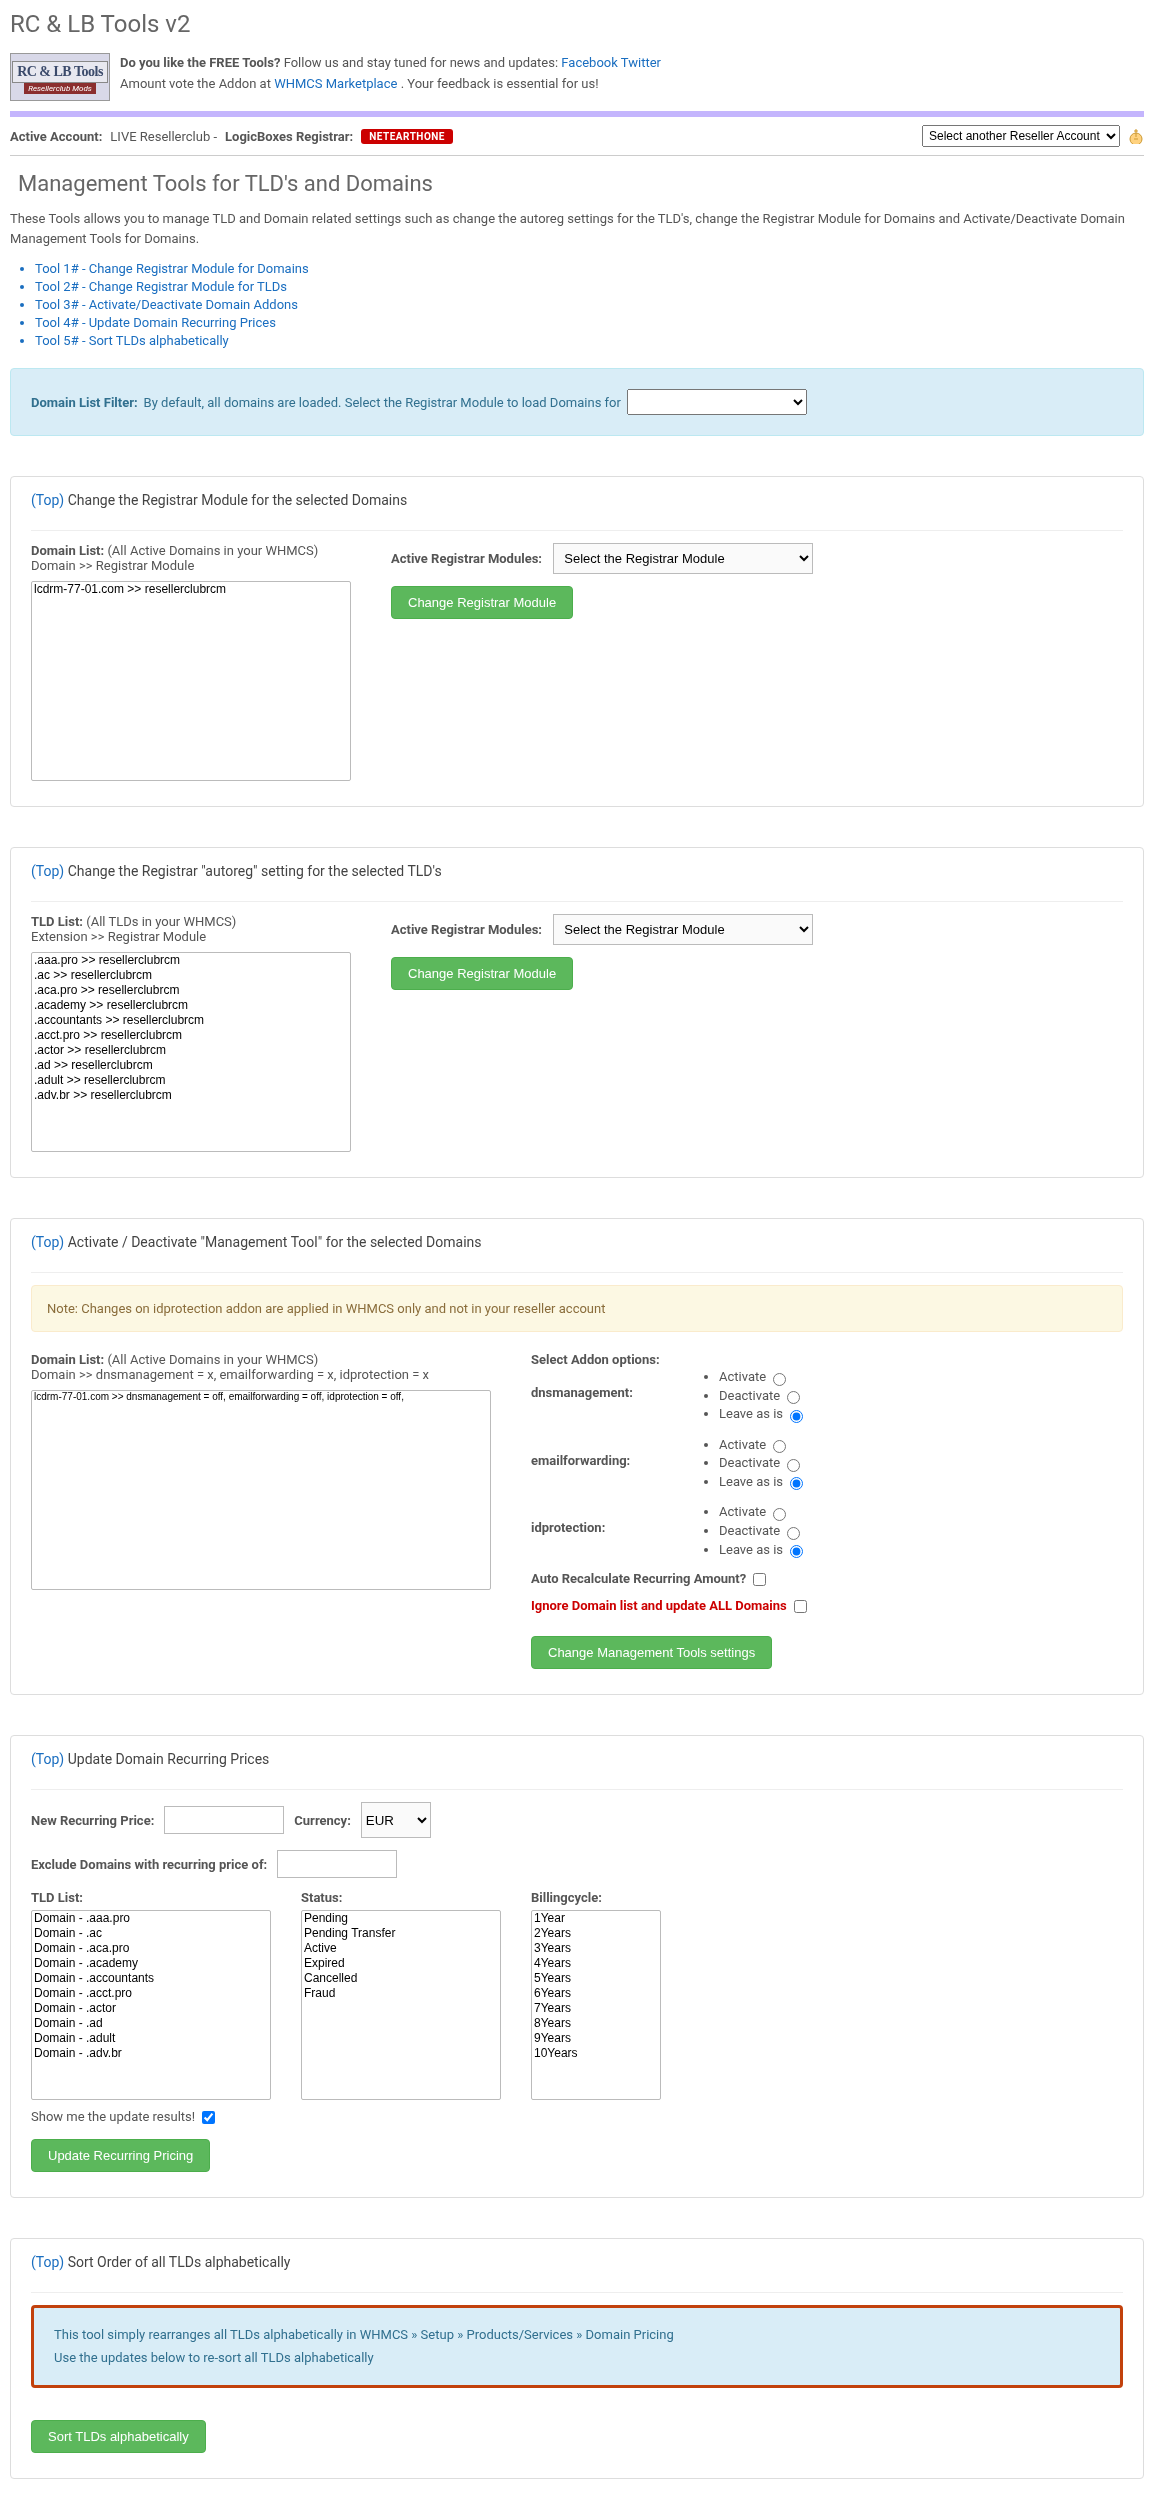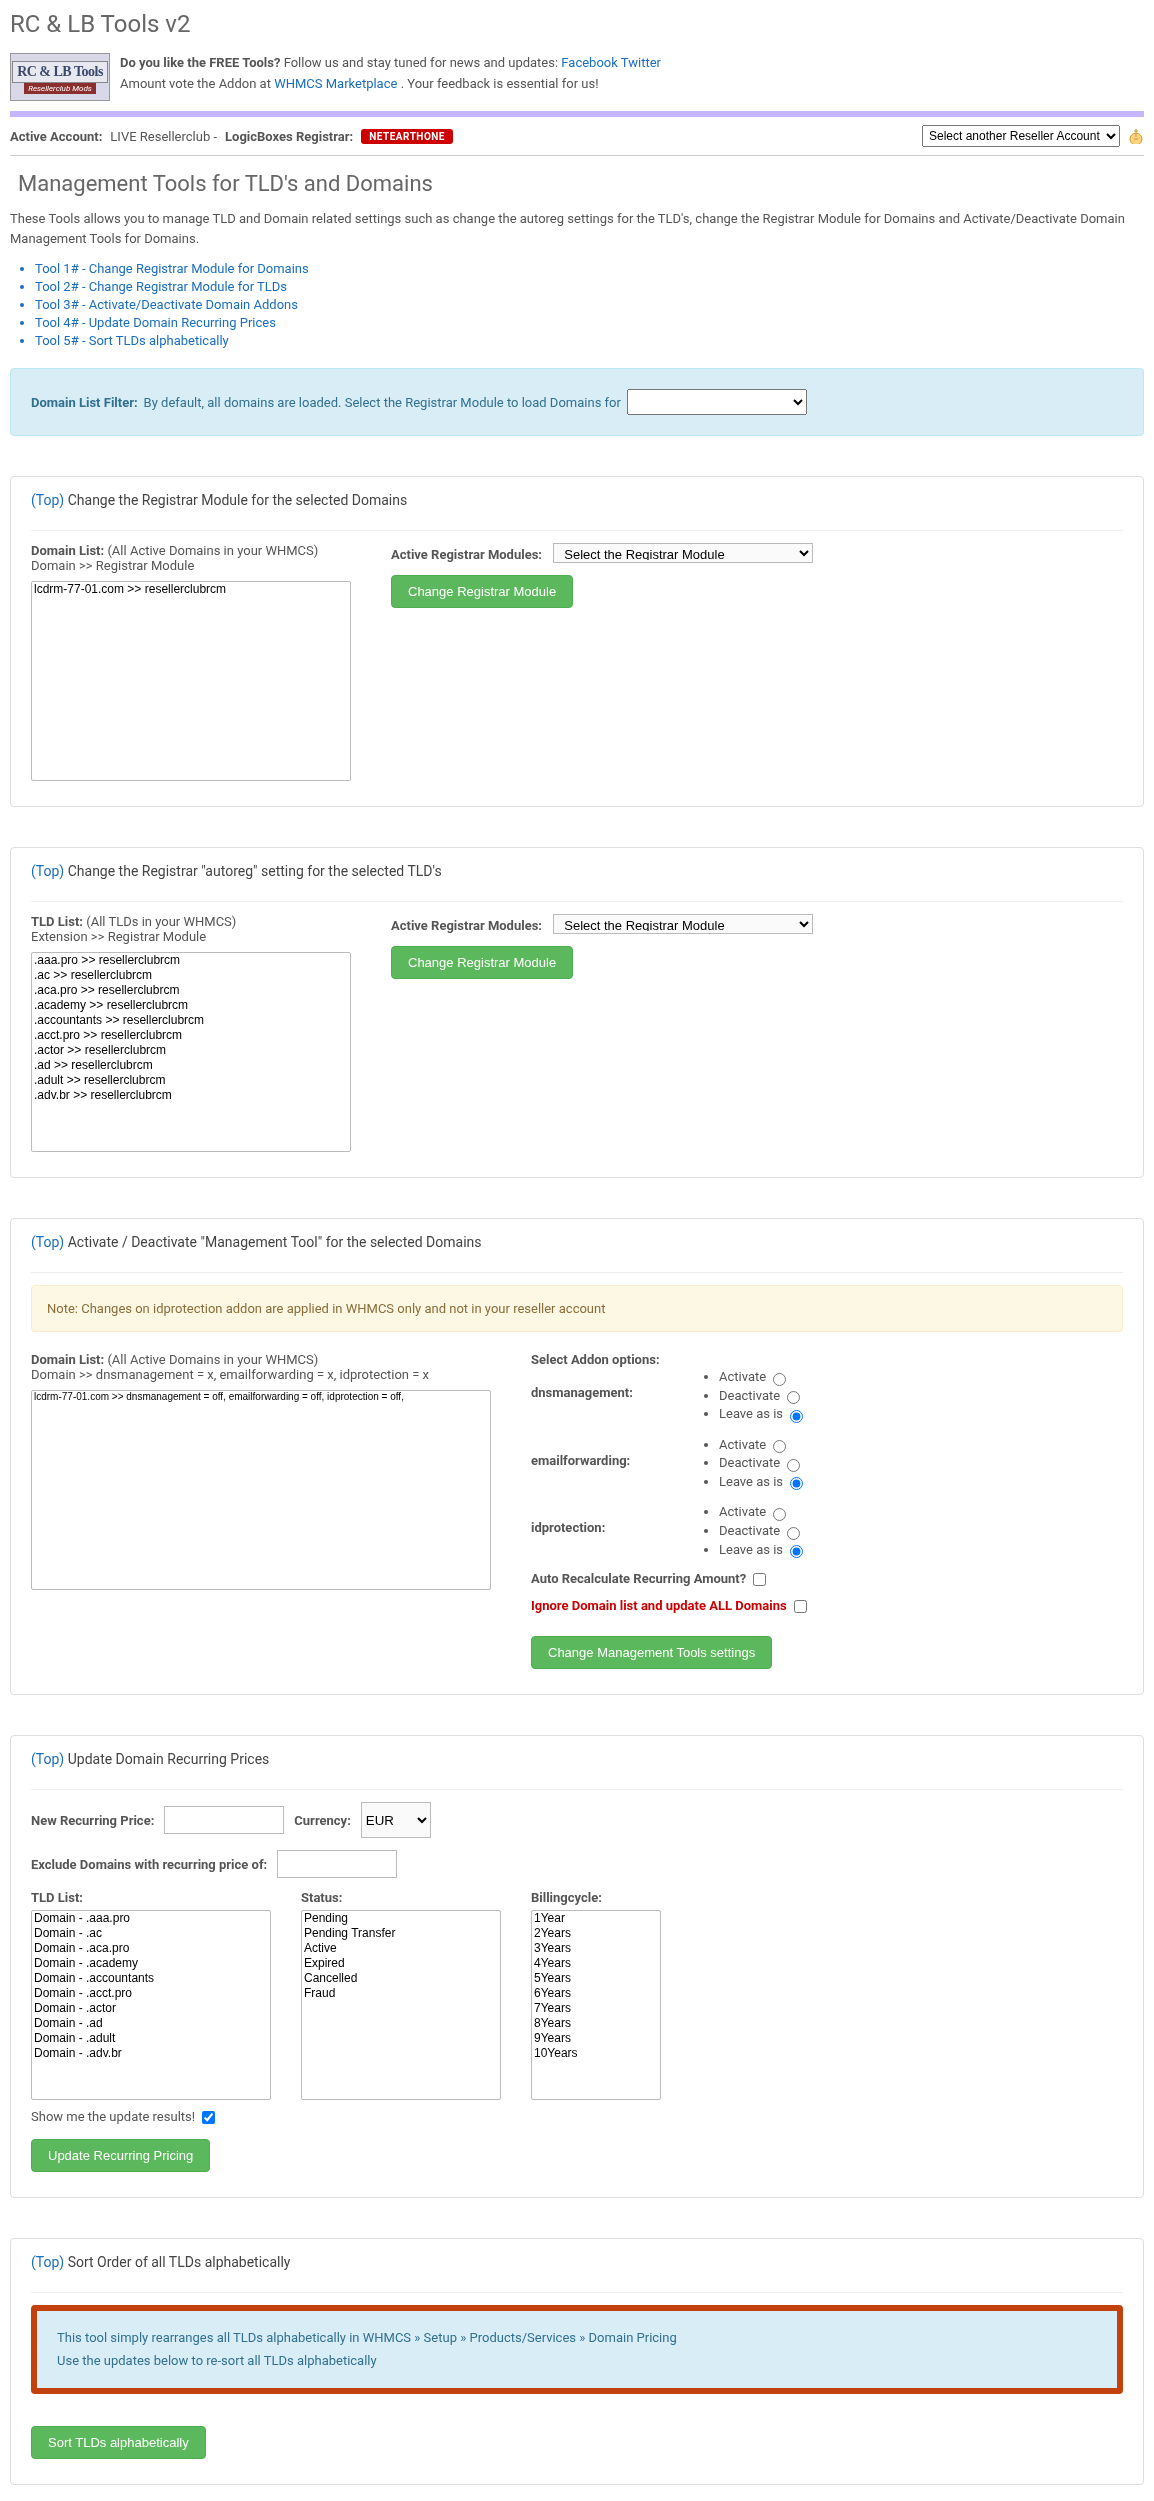--- a/index.html
+++ b/index.html
@@ -148,21 +148,21 @@
   height: 200px;
   font-size: 12px;
   margin-top: 8px;
   background: #fff;
   border: 1px solid #bbb;
 }
 select.multiline.small-text { font-size: 10px; width: 460px; }
 label.reg-label { font-weight: bold; margin-right: 8px; }
 select.reg-select {
   width: 260px;
-  height: 20px;
+  height: 31px;
   font-size: 13px;
   padding: 2px 6px;
   border: 1px solid #bbb;
   background: #fafafa;
 }
 .btn-green {
   background: #5cb85c;
   color: #fff;
   border: 1px solid #4cae4c;
   padding: 8px 16px;
@@ -176,21 +176,21 @@
   background: #fcf8e3;
   border: 1px solid #faebcc;
   color: #8a6d3b;
   padding: 15px;
   border-radius: 4px;
   margin-bottom: 20px;
   font-size: 13px;
 }
 .alert-info {
   background: #d9edf7;
-  border: 6px solid #c2410c;
+  border: 3px solid #c2410c;
   color: #31708f;
   padding: 15px 20px;
   border-radius: 4px;
   margin-bottom: 20px;
   font-size: 13px;
   line-height: 1.8;
 }
 .addon-options {
   font-size: 13px;
 }

